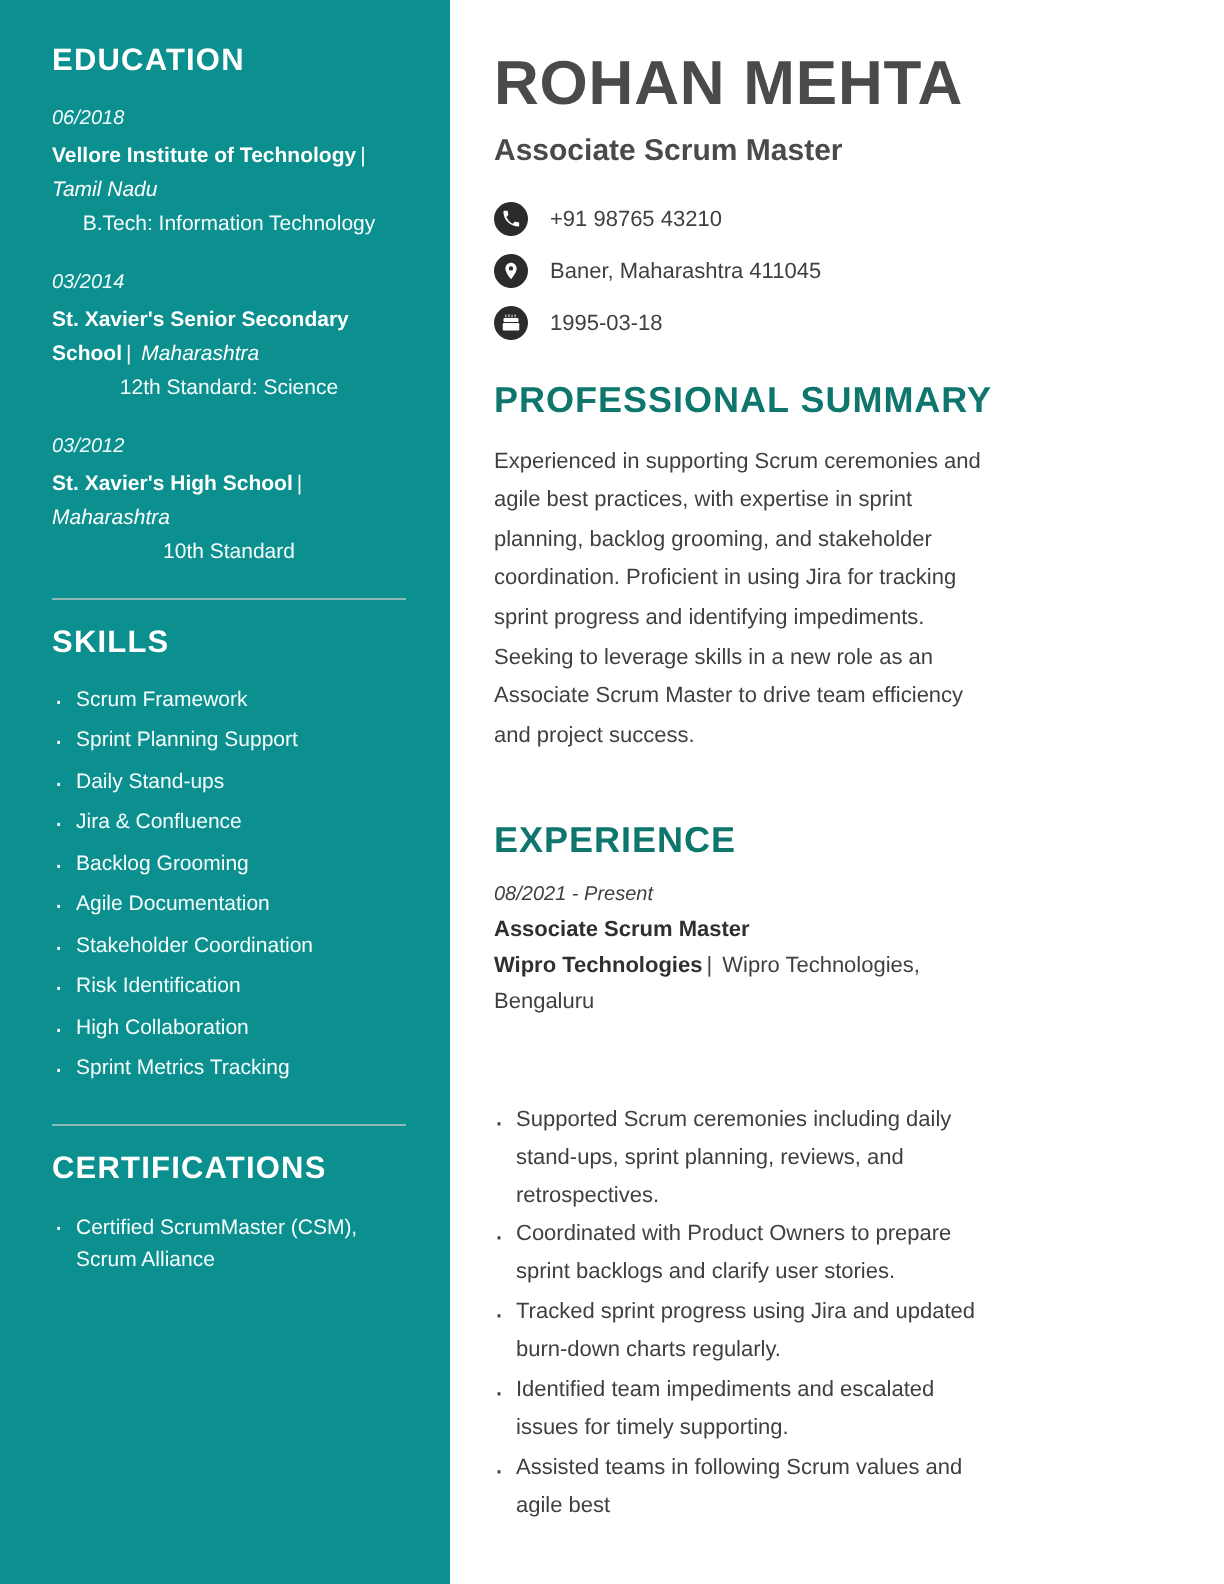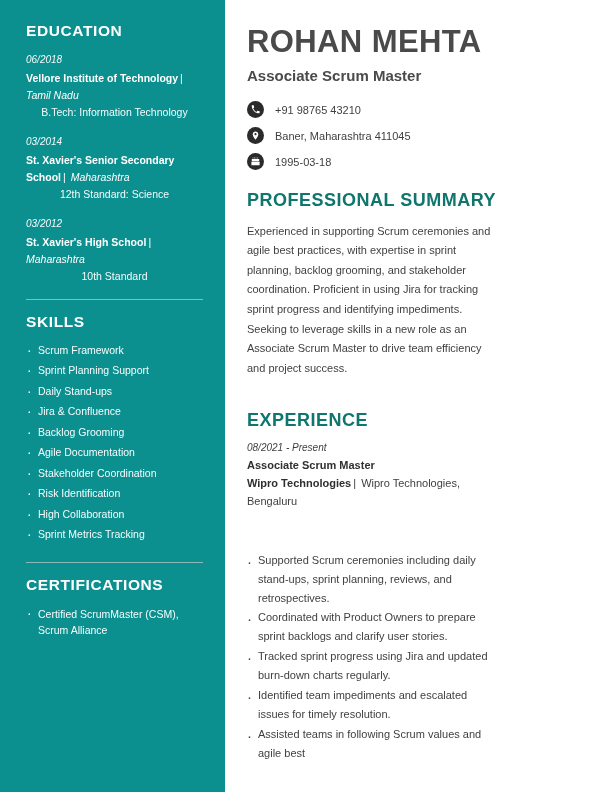--- a/index.html
+++ b/index.html
@@ -338,21 +338,21 @@
         <div class="exp-date">08/2021 - Present</div>
         <div class="exp-role">Associate Scrum Master</div>
         <div class="exp-company">
           <b>Wipro Technologies</b><span class="pipe">|</span> <span>Wipro Technologies, Bengaluru</span>
         </div>
 
         <ul class="exp-list">
           <li>Supported Scrum ceremonies including daily stand-ups, sprint planning, reviews, and retrospectives.</li>
           <li>Coordinated with Product Owners to prepare sprint backlogs and clarify user stories.</li>
           <li>Tracked sprint progress using Jira and updated burn-down charts regularly.</li>
-          <li>Identified team impediments and escalated issues for timely resolution.</li>
+          <li>Identified team impediments and escalated issues for timely supporting.</li>
           <li>Assisted teams in following Scrum values and agile best</li>
         </ul>
       </div>
     </section>
 
   </main>
 
 </div>
 
 </body></html>

